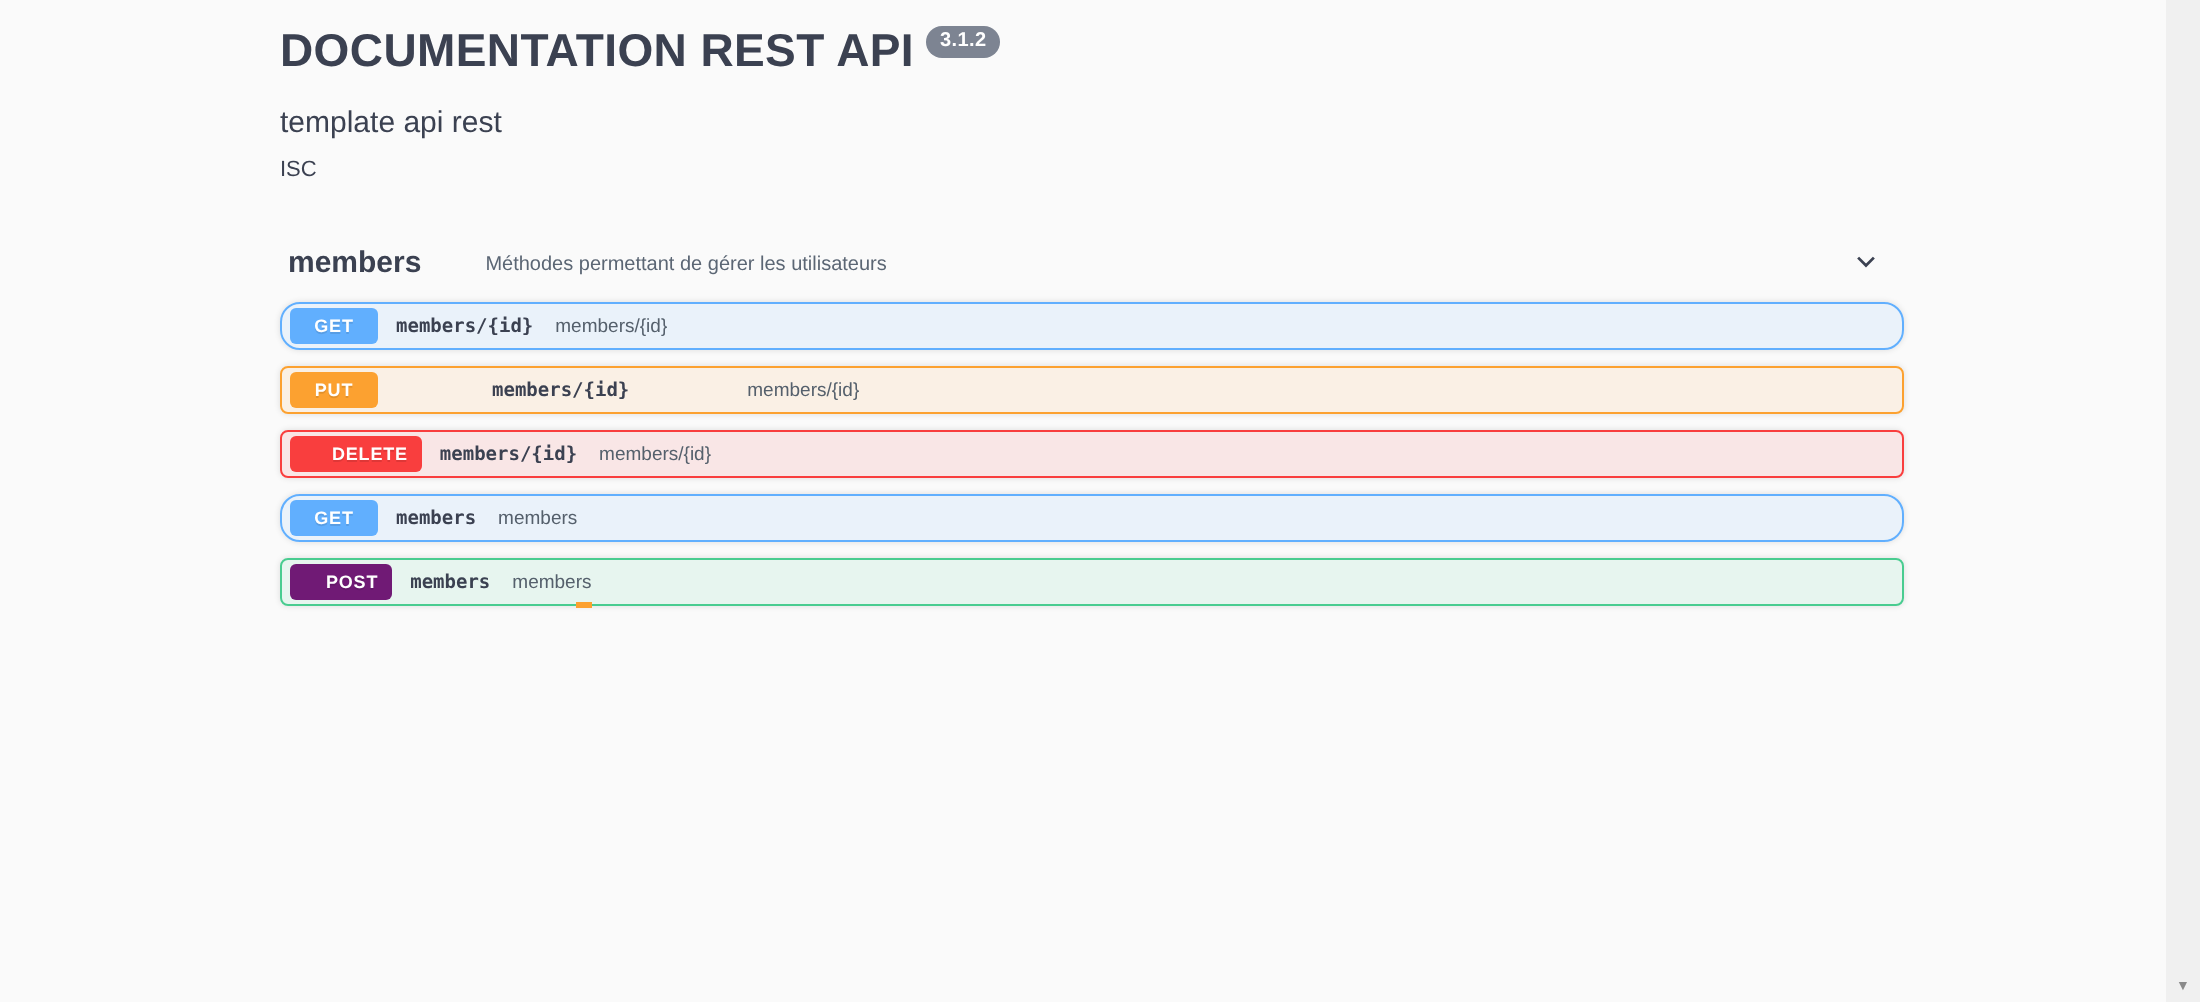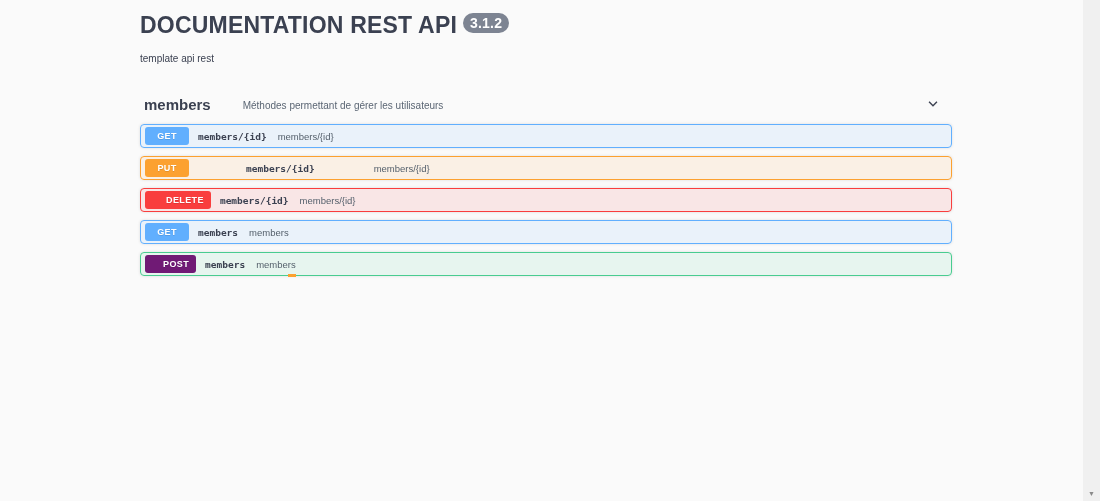--- a/index.html
+++ b/index.html
@@ -22,37 +22,37 @@
     color:#3b4151;
     line-height:26px;
     letter-spacing:.2px;
     display:flex;
     align-items:flex-start;
   }
   .version-badge {
     display:inline-block;
     background:#7d8492;
     color:#fff;
-    font-size:14px;
+    font-size:10px;
     font-weight:bold;
     line-height:1;
     padding:3px 7px;
     border-radius:10px;
     margin-left:6px;
     margin-top:1px;
     letter-spacing:.2px;
   }
   .base-url {
     font-family:"DejaVu Sans Mono", monospace;
     font-size:9px;
     color:#3b4151;
     margin-top:4px;
   }
   .api-description {
-    font-size:10px;
+    font-size:15px;
     color:#3b4151;
     margin-top:15px;
   }
   .api-license {
     font-size:11px;
     color:#3b4151;
     margin-top:9px;
   }
   
   .tag-header {
@@ -87,21 +87,21 @@
     position:relative;
     display:flex;
     align-items:center;
     height:24px;
     border-radius:4px;
     border:1px solid;
     margin-bottom:8px;
     box-shadow:0 0 3px rgba(0,0,0,.12);
     cursor:pointer;
   }
-  .opblock.get    { border-color:#61affe; background:rgba(97,175,254,.10); }
+  .opblock.get    { border-color:#61affe; background:rgba(97,175,254,.10);border-radius:10px; }
   .opblock.put    { border-color:#fca130; background:rgba(252,161,48,.10);gap:48px; }
   .opblock.delete { border-color:#f93e3e; background:rgba(249,62,62,.10); }
   .opblock.post   { border-color:#49cc90; background:rgba(73,204,144,.10); }
   .opblock-method {
     min-width:44px;
     text-align:center;
     padding:4px 7px;
     border-radius:3px;
     color:#fff;
     font-weight:bold;
@@ -154,20 +154,21 @@
 </head>
 <body>
 
 <div class="content">
 
   <div class="api-title">
     <span>DOCUMENTATION REST API</span>
     <span class="version-badge">3.1.2</span>
   </div>
   <div class="api-description">template api rest</div>
+  <div class="api-license">ISC</div>
 
   <div class="tag-header">
     <span class="tag-name">members</span>
     <span class="tag-desc">Méthodes permettant de gérer les utilisateurs</span>
     <span class="tag-chevron">
       <svg width="14" height="14" viewBox="0 0 16 16" fill="none">
         <path d="M3.5 5.5 L8 10 L12.5 5.5" stroke="#3b4151" stroke-width="1.6" fill="none"></path>
       </svg>
     </span>
   </div>

